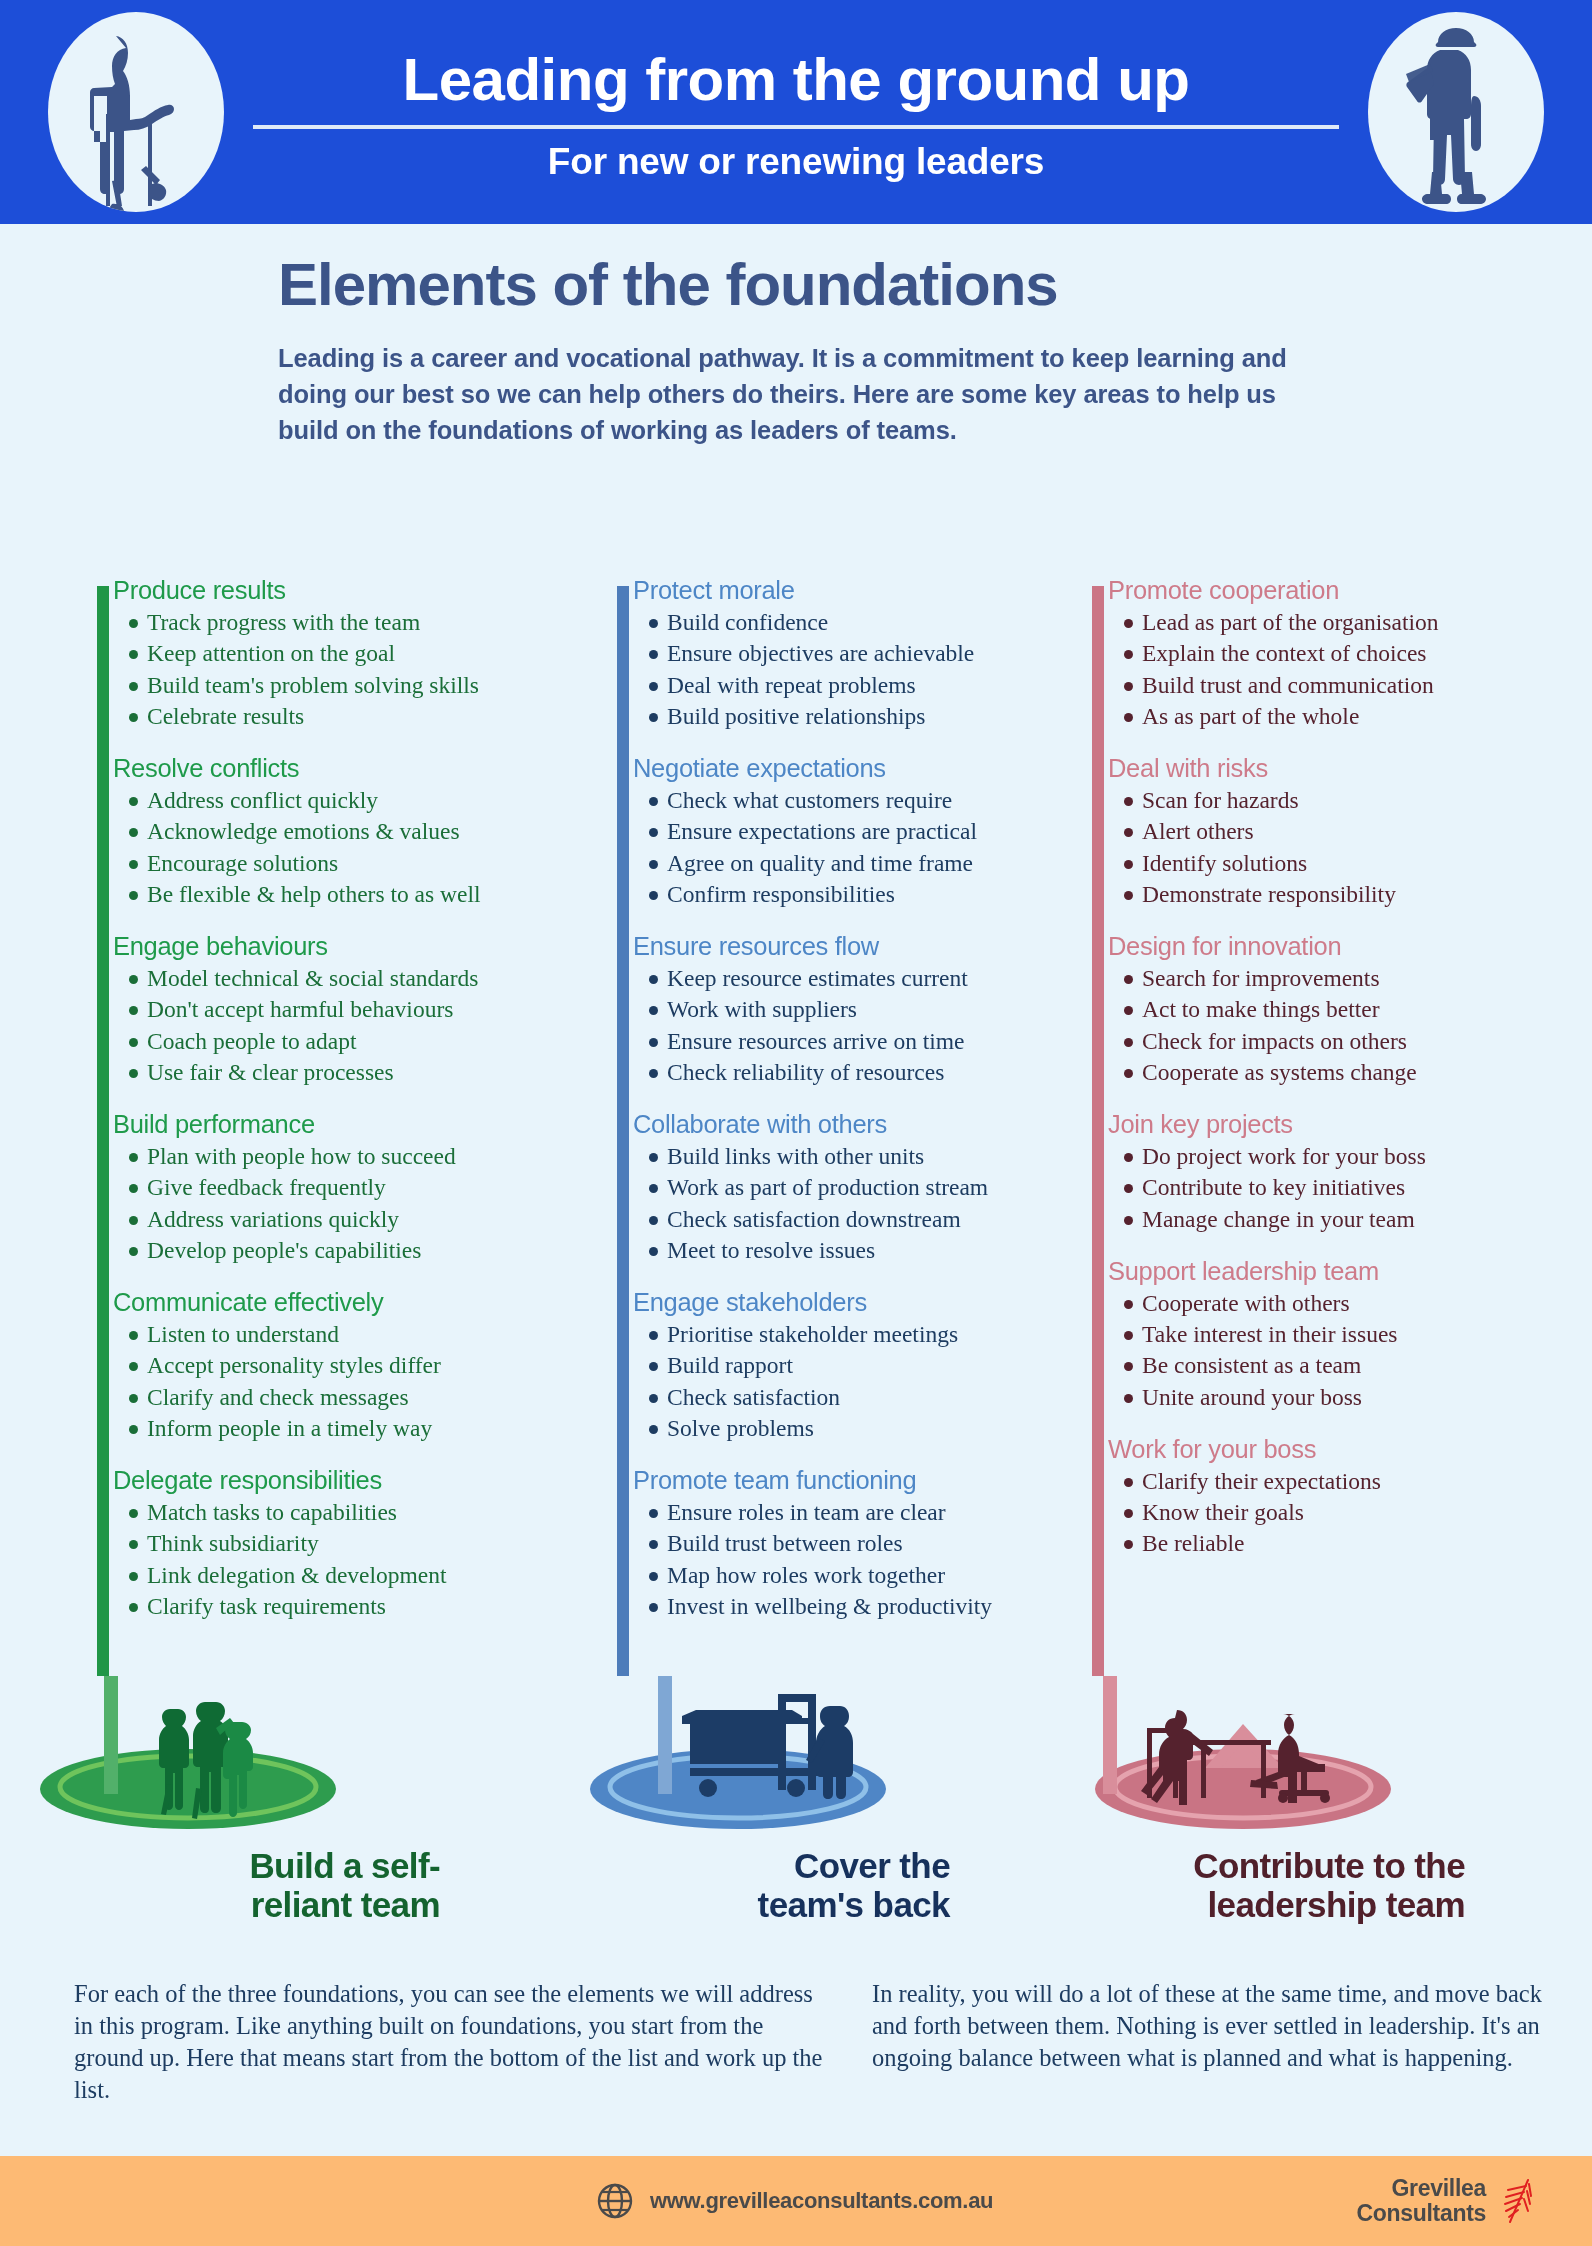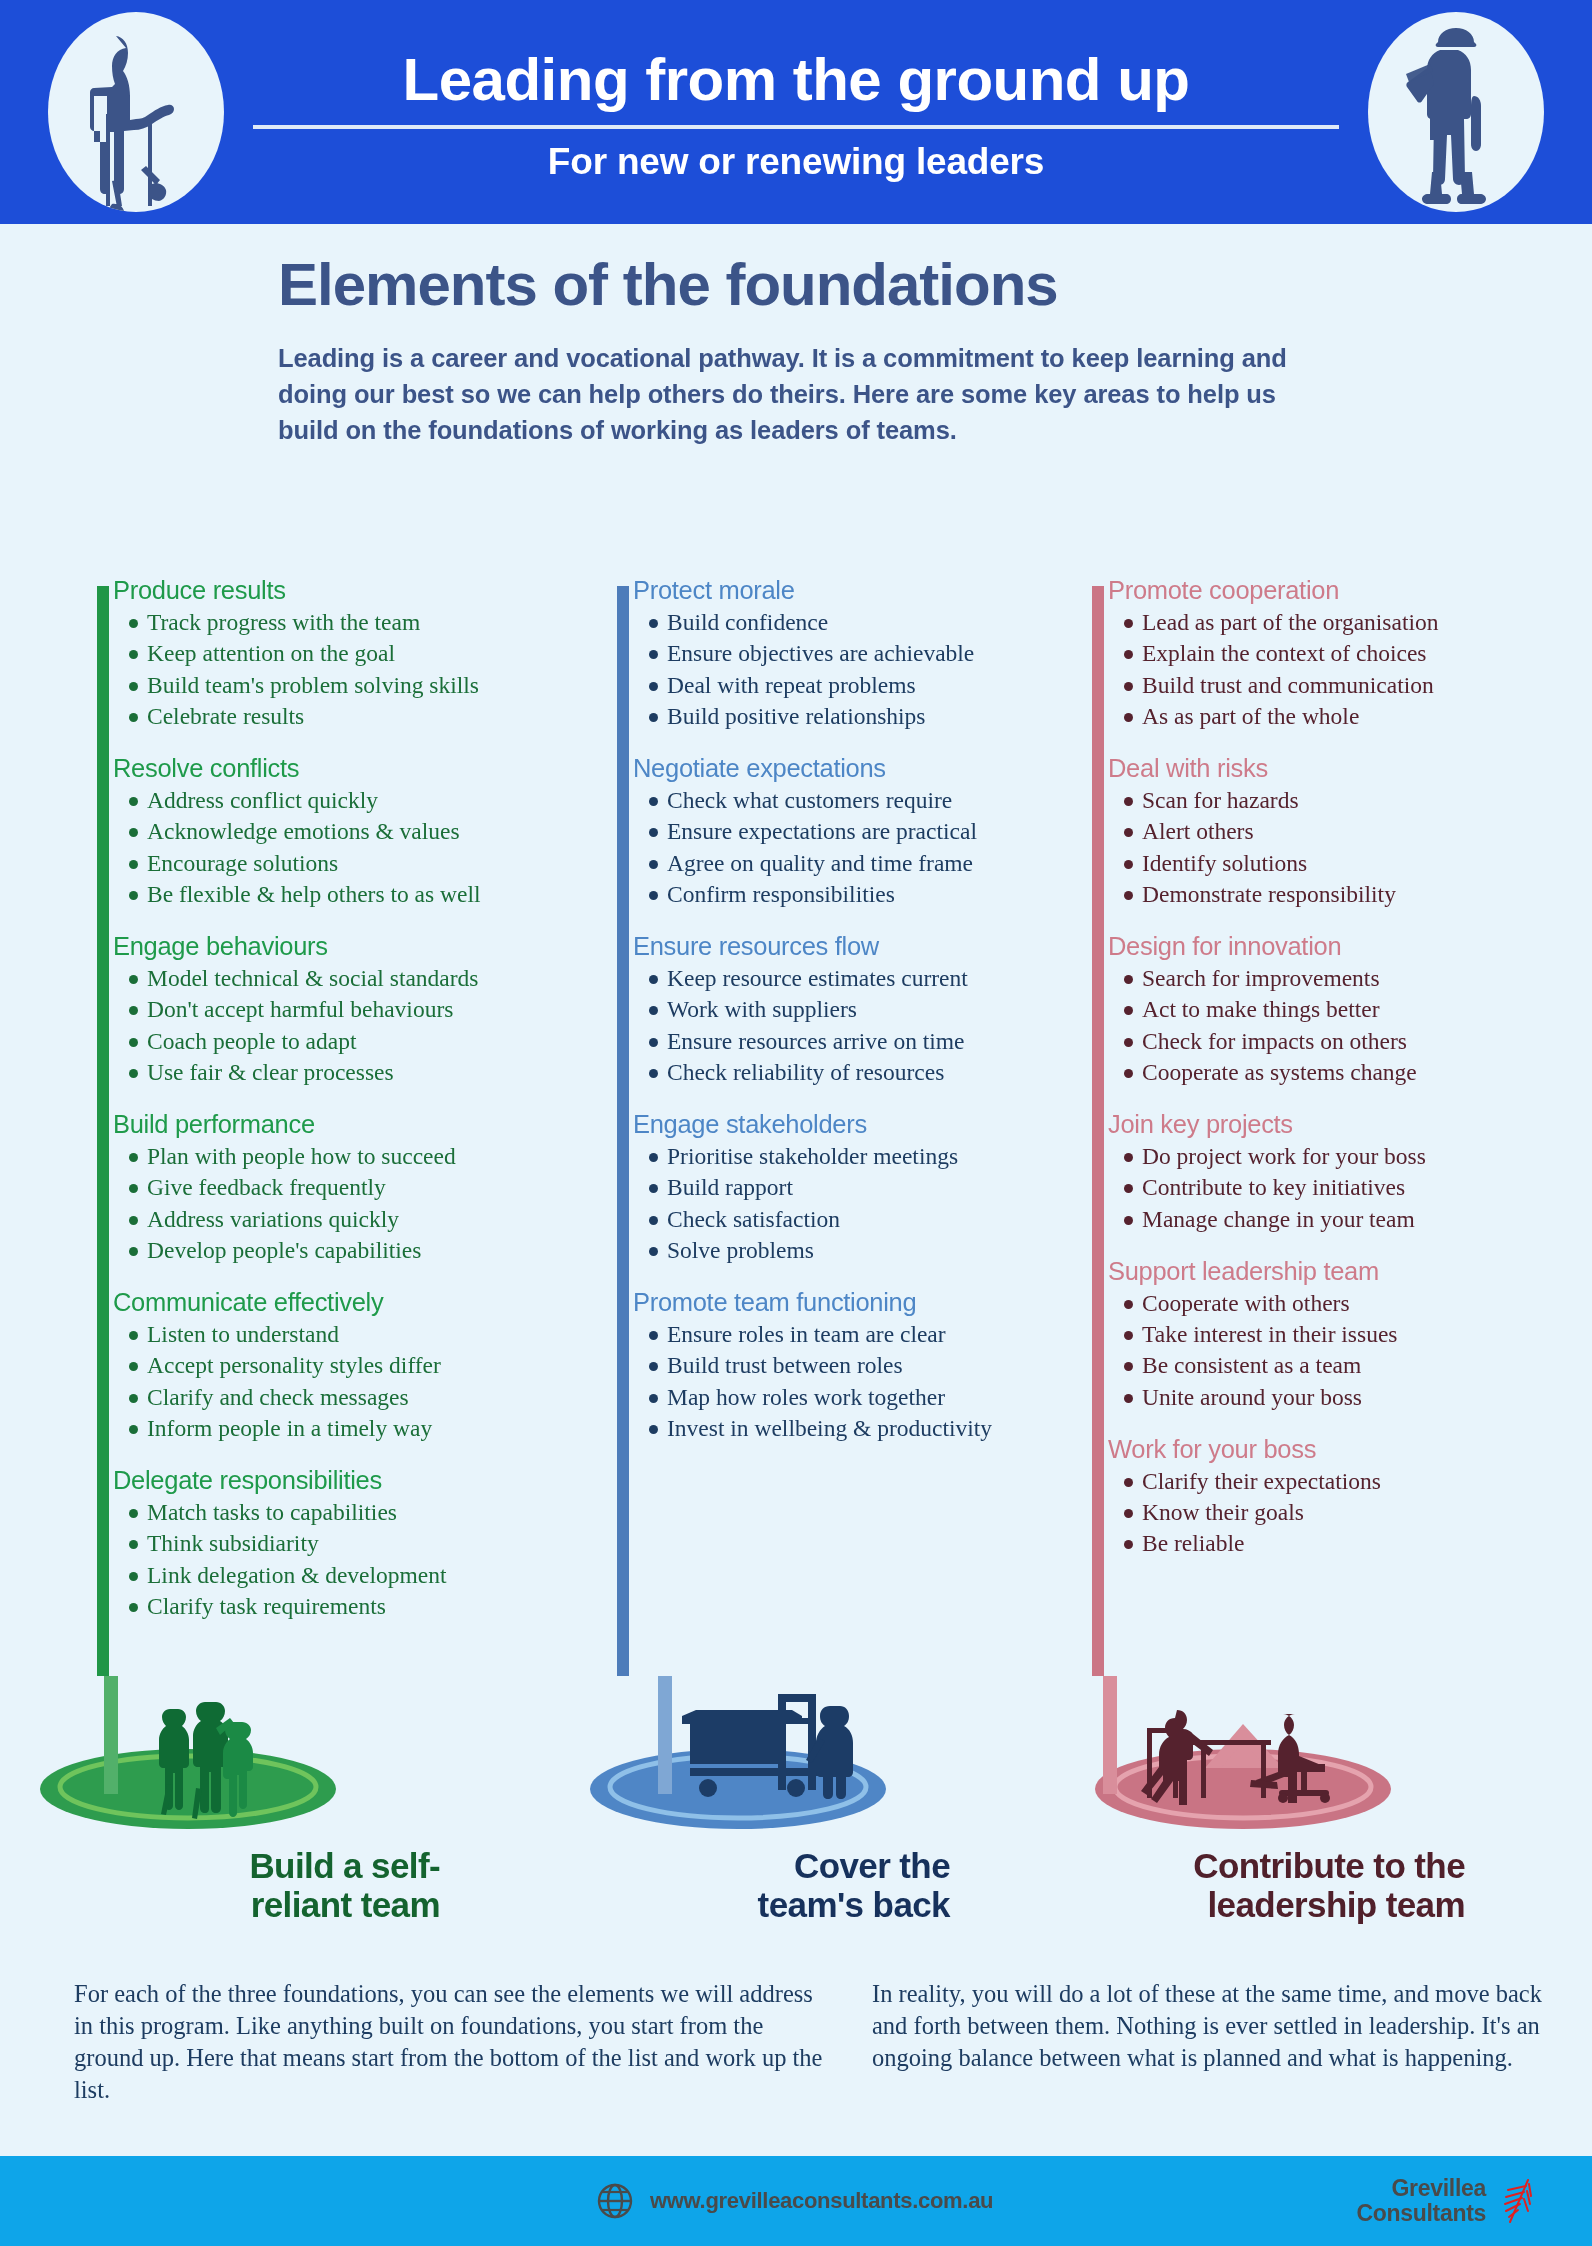--- a/index.html
+++ b/index.html
@@ -195,21 +195,21 @@
     line-height: 1.30;
   }
   .footnote.f0 { left: 74px; width: 760px; }
   .footnote.f1 { left: 872px; width: 700px; }
 
   
   .footer {
     position: absolute;
     left: 0; bottom: 0;
     width: 1592px; height: 90px;
-    background: #0ea5e9;
+    background: #fdba74;
     display: flex;
     align-items: center;
   }
   .footer-web {
     position: absolute;
     left: 596px;
     display: flex;
     align-items: center;
     gap: 16px;
   }
@@ -357,20 +357,29 @@
             <li>Confirm responsibilities</li>
           </ul>
         </div>
         <div class="group">
           <div class="group-title">Ensure resources flow</div>
           <ul class="bullets">
             <li>Keep resource estimates current</li>
             <li>Work with suppliers</li>
             <li>Ensure resources arrive on time</li>
             <li>Check reliability of resources</li>
+          </ul>
+        </div>
+        <div class="group">
+          <div class="group-title">Collaborate with others</div>
+          <ul class="bullets">
+            <li>Build links with other units</li>
+            <li>Work as part of production stream</li>
+            <li>Check satisfaction downstream</li>
+            <li>Meet to resolve issues</li>
           </ul>
         </div>
         <div class="group">
           <div class="group-title">Engage stakeholders</div>
           <ul class="bullets">
             <li>Prioritise stakeholder meetings</li>
             <li>Build rapport</li>
             <li>Check satisfaction</li>
             <li>Solve problems</li>
           </ul>

